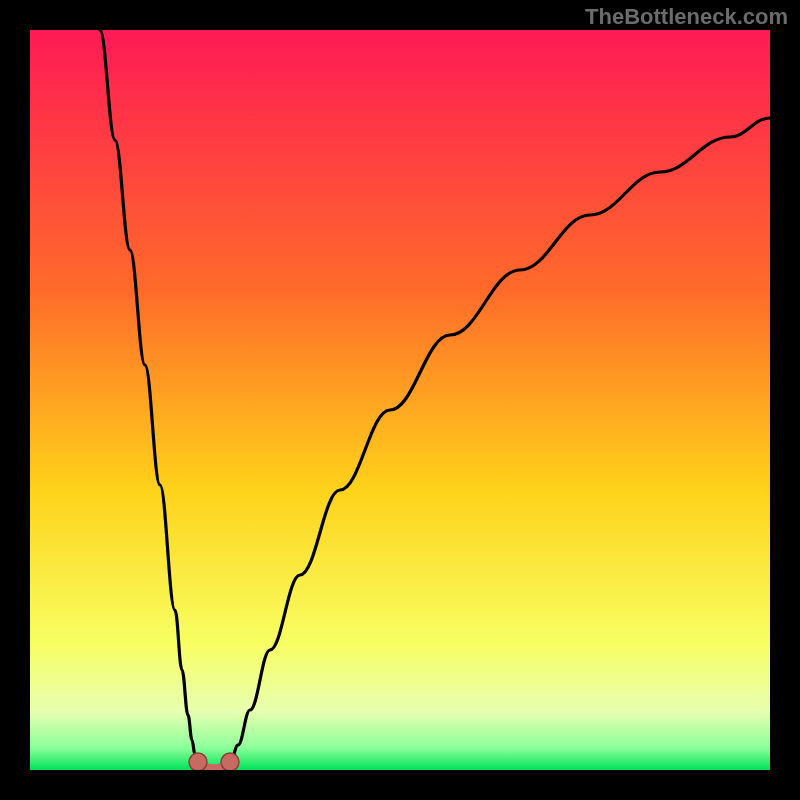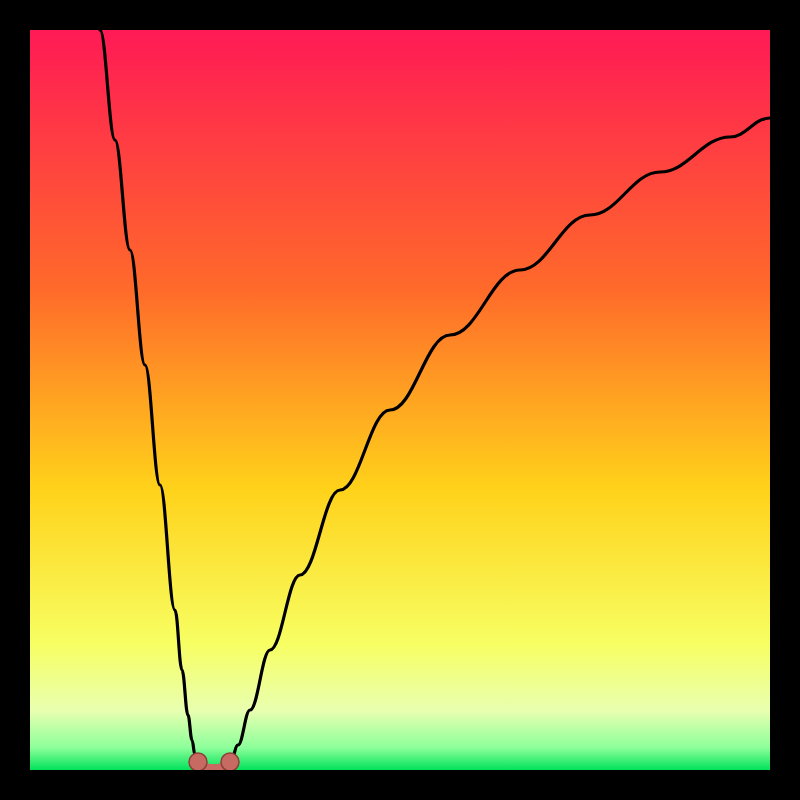--- a/index.html
+++ b/index.html
@@ -69,13 +69,14 @@
     <svg class="curves" width="740" height="740" viewBox="0 0 740 740">
       <path id="left-branch" fill="none" stroke="#000" stroke-width="3.2" stroke-linecap="round" d="M 70 0 C 76 0, 79 110, 85 110 C 91 110, 94 220, 100 220 C 106 220, 109 335, 115 335 C 121 335, 124 455, 130 455 C 136 455, 139 580, 145 580 C 147.8 580, 149.2 640, 152 640 C 154.4 640, 155.6 685, 158 685 C 159.6 685, 160.4 710, 162 710 C 163.2 710, 163.8 725, 165 725 C 166.2 725, 166.8 734, 168 734"></path>
       <path id="right-branch" fill="none" stroke="#000" stroke-width="3.2" stroke-linecap="round" d="M 200 734 C 203.2 734, 204.8 715, 208 715 C 212.8 715, 215.2 680, 220 680 C 228 680, 232 620, 240 620 C 252 620, 258 545, 270 545 C 286 545, 294 460, 310 460 C 330 460, 340 380, 360 380 C 384 380, 396 305, 420 305 C 448 305, 462 240, 490 240 C 518 240, 532 185, 560 185 C 588 185, 602 142, 630 142 C 658 142, 672 107, 700 107 C 716 107, 724 88, 740 88"></path>
       <path id="trough-connector" fill="none" stroke="#c76a62" stroke-width="8" stroke-linecap="round" d="M 168 728 Q 168 738 184 738 Q 200 738 200 728"></path>
       <circle id="mk0" fill="#c76a62" stroke="#8f3f39" stroke-width="1.5" cx="168" cy="732" r="9"></circle>
       <circle id="mk1" fill="#c76a62" stroke="#8f3f39" stroke-width="1.5" cx="200" cy="732" r="9"></circle>
     </svg>
 
   </div>
 
+  <div class="watermark">TheBottleneck.com</div>
 </div>
 
 </body></html>

